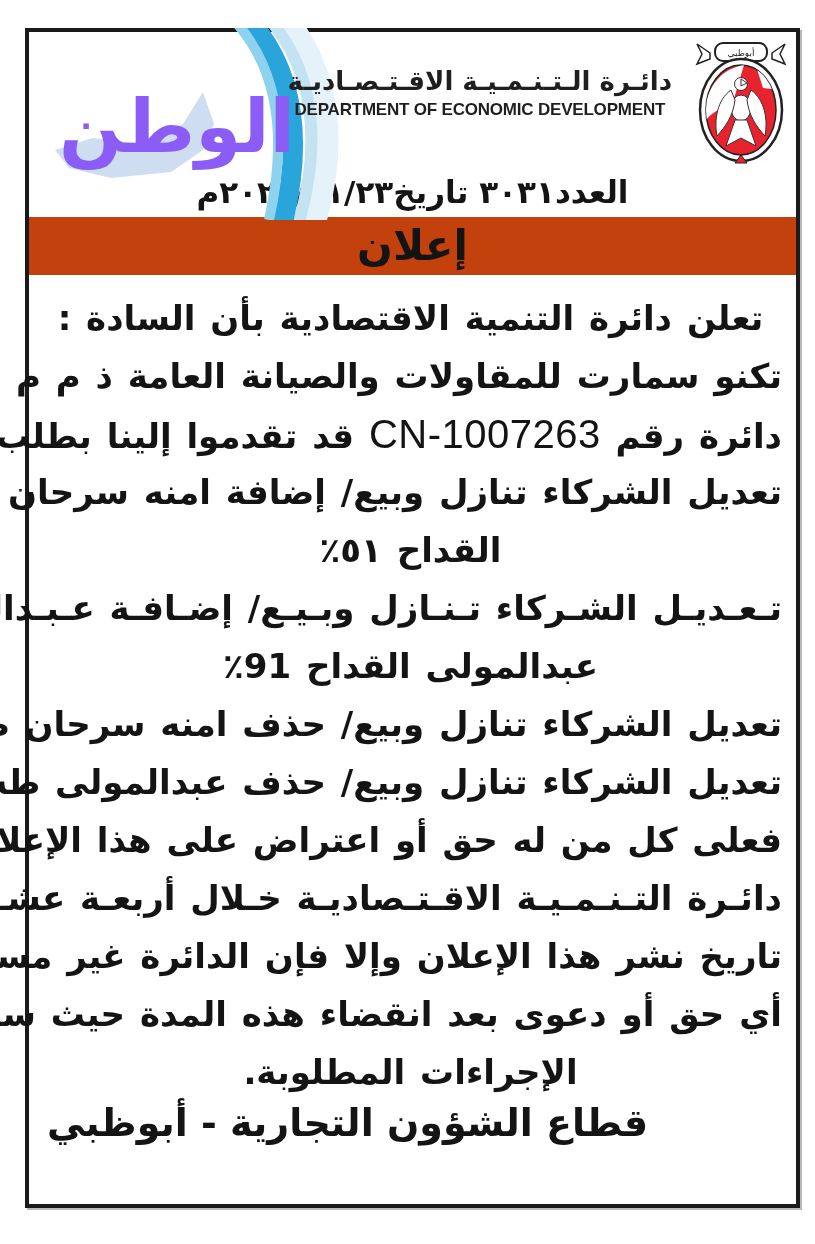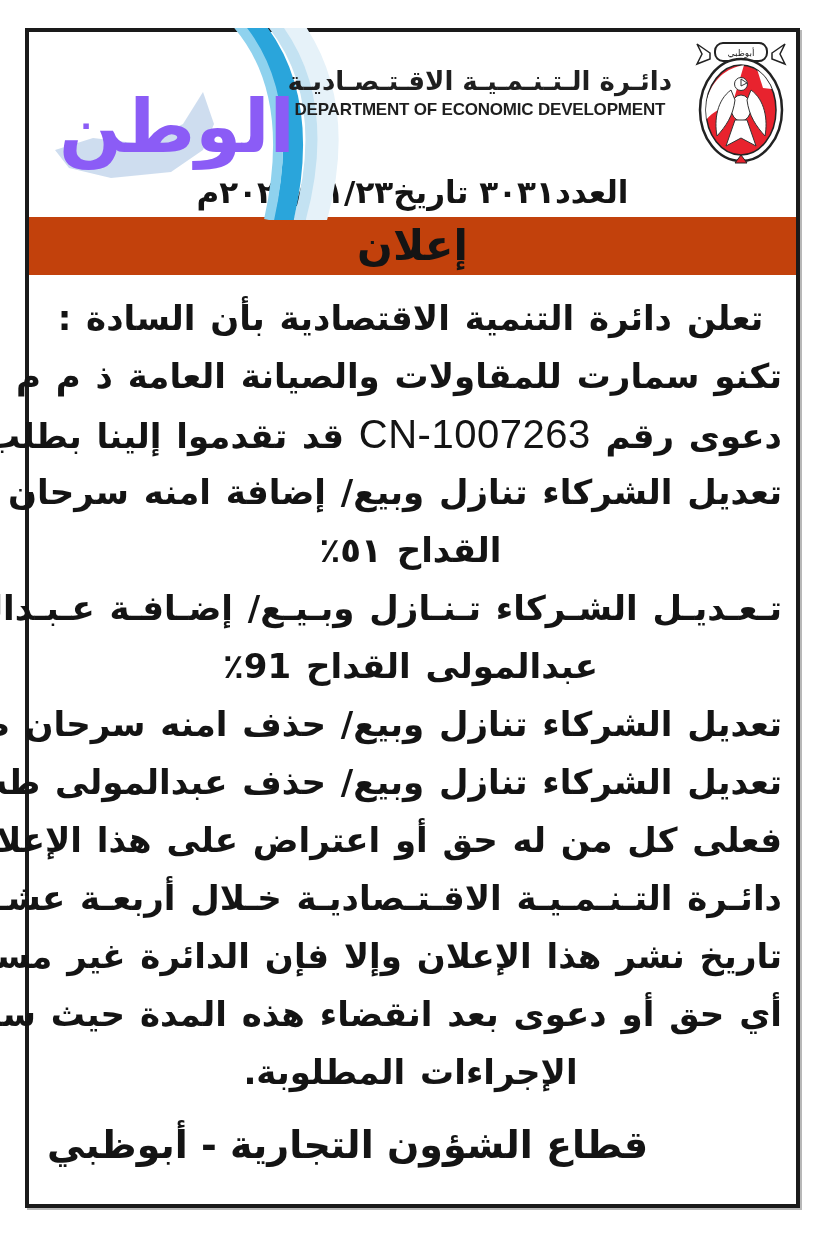--- a/index.html
+++ b/index.html
@@ -24,21 +24,21 @@
   .issue-line{text-align:center;font-size:31px;font-weight:bold;line-height:44px;
               margin-top:0;white-space:nowrap;}
   .announce-bar{margin-top:3px;background:#c2410c;height:58px;line-height:58px;
                 text-align:center;font-size:42px;font-weight:bold;}
   
   .body-text{padding:14px 14px 0 10px;}
   .bline{font-size:34px;font-weight:bold;line-height:58px;height:58px;
          white-space:nowrap;word-spacing:3px;text-align:center;}
   .latin{font-family:"Liberation Sans",sans-serif;font-weight:400;font-size:40px;
          letter-spacing:0.5px;}
-  .footer{margin-top:22px;text-align:center;padding-left:10px;padding-right:140px;
+  .footer{text-align:center;padding-left:10px;padding-right:140px;
           font-size:38px;font-weight:bold;white-space:nowrap;}
 </style>
 </head>
 <body>
 
 <div class="page">
   <div class="frame">
 
     <div class="masthead">
 
@@ -91,21 +91,21 @@
 
     <div class="issue-line">العدد٣٠٣١ تاريخ٢٠٢٠/٠١/٢٣م</div>
 
     <div class="announce-bar">
       <span>إعلان</span>
     </div>
 
     <div class="body-text">
       <div class="bline">تعلن دائرة التنمية الاقتصادية بأن السادة :</div>
       <div class="bline">تكنو سمارت للمقاولات والصيانة العامة ذ م م</div>
-      <div class="bline"><span>دعوى رقم </span><span class="latin" dir="ltr">CN-1007263</span><span> قد تقدموا إلينا بطلب:</span></div>
+      <div class="bline"><span>دائرة رقم </span><span class="latin" dir="ltr">CN-1007263</span><span> قد تقدموا إلينا بطلب:</span></div>
       <div class="bline">تعديل الشركاء تنازل وبيع/ إضافة امنه سرحان طراد</div>
       <div class="bline">القداح ٥١٪</div>
       <div class="bline">تـعـديـل الشـركاء تـنـازل وبـيـع/ إضـافـة عـبـدالـرحـيـم</div>
       <div class="bline">عبدالمولى القداح 91٪</div>
       <div class="bline">تعديل الشركاء تنازل وبيع/ حذف امنه سرحان طراد القداح</div>
       <div class="bline">تعديل الشركاء تنازل وبيع/ حذف عبدالمولى طه القداح</div>
       <div class="bline">فعلى كل من له حق أو اعتراض على هذا الإعلان مراجعة</div>
       <div class="bline">دائـرة التـنـمـيـة الاقـتـصاديـة خـلال أربعـة عشـر يومـا من</div>
       <div class="bline">تاريخ نشر هذا الإعلان وإلا فإن الدائرة غير مسؤولة عن</div>
       <div class="bline">أي حق أو دعوى بعد انقضاء هذه المدة حيث ستستكمل</div>

